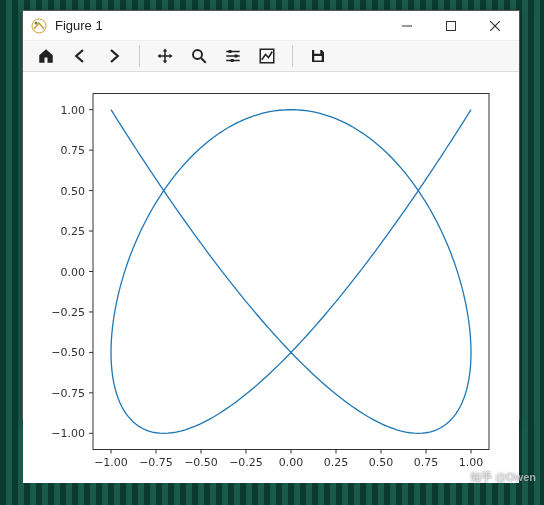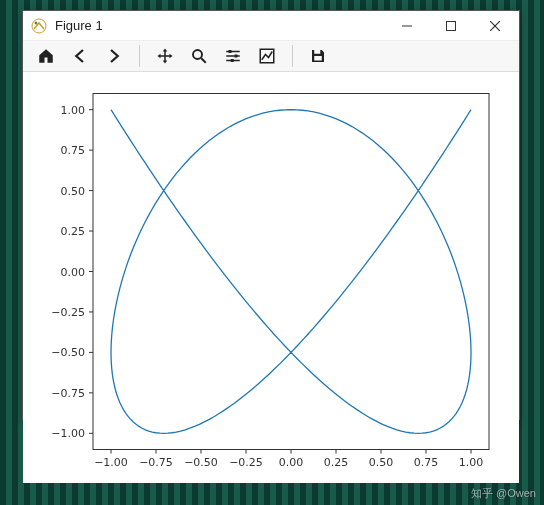--- a/index.html
+++ b/index.html
@@ -69,24 +69,25 @@
     position: relative;
     background: #fff;
   }
   svg.plot { width: 100%; height: 100%; }
   .axis-line { stroke: #333; stroke-width: 1; fill: none; }
   .tick { stroke: #333; stroke-width: 1; }
   .tick-label { font-size: 11px; fill: #333; font-family: "DejaVu Sans", Arial, sans-serif; }
   .curve { stroke: #1f77b4; stroke-width: 1.3; fill: none; }
   .watermark {
     position: absolute;
-    right: 8px; bottom: 4px;
+    right: 8px; bottom: 20px;
     color: rgba(255,255,255,0.6);
     font-size: 11px;
     text-shadow: 0 0 2px rgba(0,0,0,0.5);
+    font-weight: bold;
   }
 </style>
 </head>
 <body>
 
 <div class="window">
 
   <div class="titlebar">
     <span class="app-icon">
       <svg width="16" height="16" viewBox="0 0 16 16">

